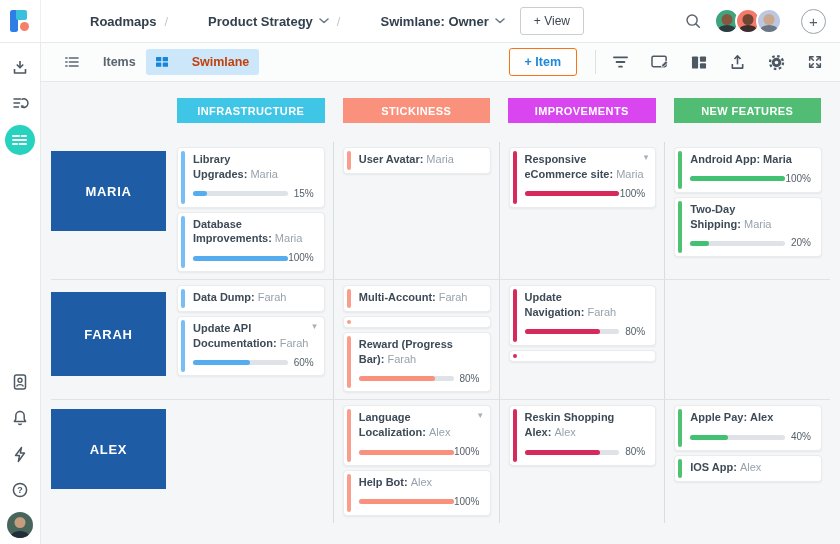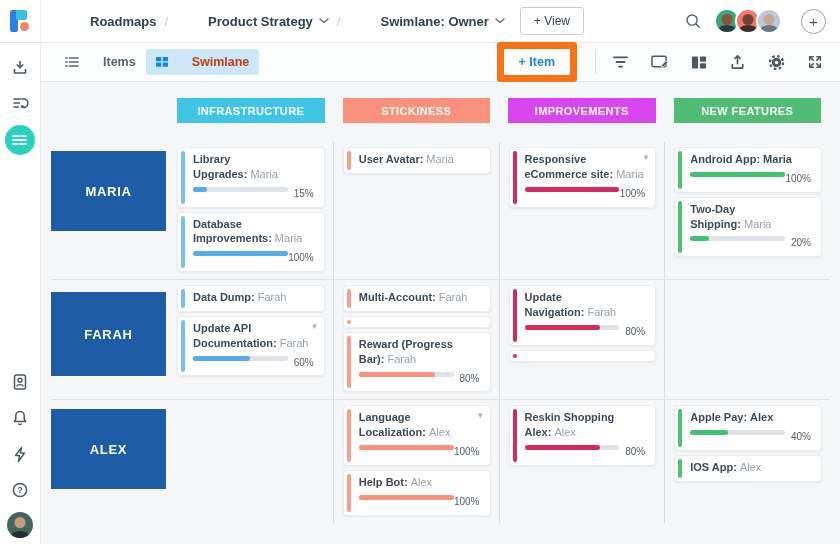--- a/index.html
+++ b/index.html
@@ -32,21 +32,21 @@
   .side-btn { width:28px; height:28px; display:flex; align-items:center; justify-content:center; margin-bottom:8px; cursor:pointer; }
   .side-active { width:30px; height:30px; border-radius:50%; background:#27d3be; margin-bottom:8px; }
   .side-spacer { flex:1; }
   .side-avatar { width:26px; height:26px; border-radius:50%; position:relative; overflow:hidden; background:#48655c; cursor:pointer; }
 
   
   .main { flex:1; display:flex; flex-direction:column; min-width:0; }
   .toolbar { height:39px; background:#fbfcfc; border-bottom:1px solid #e5e8ea; display:flex; align-items:center; padding:0 17px 0 14px; flex-shrink:0; }
   .tab { display:flex; align-items:center; gap:24px; font-size:12.5px; font-weight:600; color:#5a6571; padding:6px 10px; border-radius:3px; cursor:pointer; }
   .tab.active { background:#cde7fa; color:#c2410c; }
-  .add-item-btn { margin-left:auto; padding:6px 15px; border:7px solid #f97316; color:#1e88dd; border-radius:3px; font-size:12.5px; font-weight:600; background:#fff; cursor:pointer; }
+  .add-item-btn { margin-left:auto; padding:6px 15px; border:1px solid #f97316; color:#1e88dd; border-radius:3px; font-size:12.5px; font-weight:600; background:#fff; cursor:pointer; }
   .tb-divider { width:1px; height:24px; background:#dde1e4; margin:0 16px 0 18px; }
   .tb-icons { display:flex; align-items:center; gap:22px; }
   .tb-icon { display:flex; cursor:pointer; }
 
   
   .board { flex:1; padding:16px 10px 0 10px; overflow:hidden; }
   .col-heads { display:flex; }
   .lane-spacer { width:117px; flex-shrink:0; }
   .col-head { flex:1; margin:0 9px; height:25px; display:flex; align-items:center; justify-content:center; color:#fff; font-size:11px; font-weight:700; letter-spacing:.4px; cursor:pointer; }
   .rows { margin-top:19px; }
@@ -69,21 +69,21 @@
   .cell { flex:1; min-width:0; padding:5px 8px 7px 9px; display:flex; flex-direction:column; gap:4px; }
   .cell + .cell { border-left:1px solid #d9dde0; }
 
   
   .card { position:relative; background:#fff; border:1px solid #e9ebed; border-radius:4px; box-shadow:0 1px 2px rgba(31,45,61,.07); padding:4px 8px 6px 15px; font-size:11px; line-height:1.36; color:#3d4a57; cursor:pointer; }
   .card-accent { position:absolute; left:3px; top:3px; bottom:3px; width:4px; border-radius:2px; }
   .card-title { font-weight:700; color:#3d4a57; }
   .card-owner { font-weight:400; color:#98a2ac; margin-left:3px; }
   .owner-dark .card-owner { color:#3d4a57; font-weight:700; }
   .card-caret { position:absolute; top:3px; right:7px; color:#a7afb7; font-size:9px; cursor:pointer; }
-  .progress-row { display:flex; margin-top:5px; padding-right:2px; }
+  .progress-row { display:flex; align-items:center; margin-top:5px; padding-right:2px; }
   .progress-track { flex:1; height:5px; background:#dfe3e7; border-radius:3px; }
   .progress-fill { height:5px; border-radius:3px; }
   .progress-pct { font-size:10px; color:#55606a; flex-shrink:0; min-width:26px; text-align:right; }
 </style>
 </head>
 <body>
 
 <div class="app">
 
   <header class="topbar">

